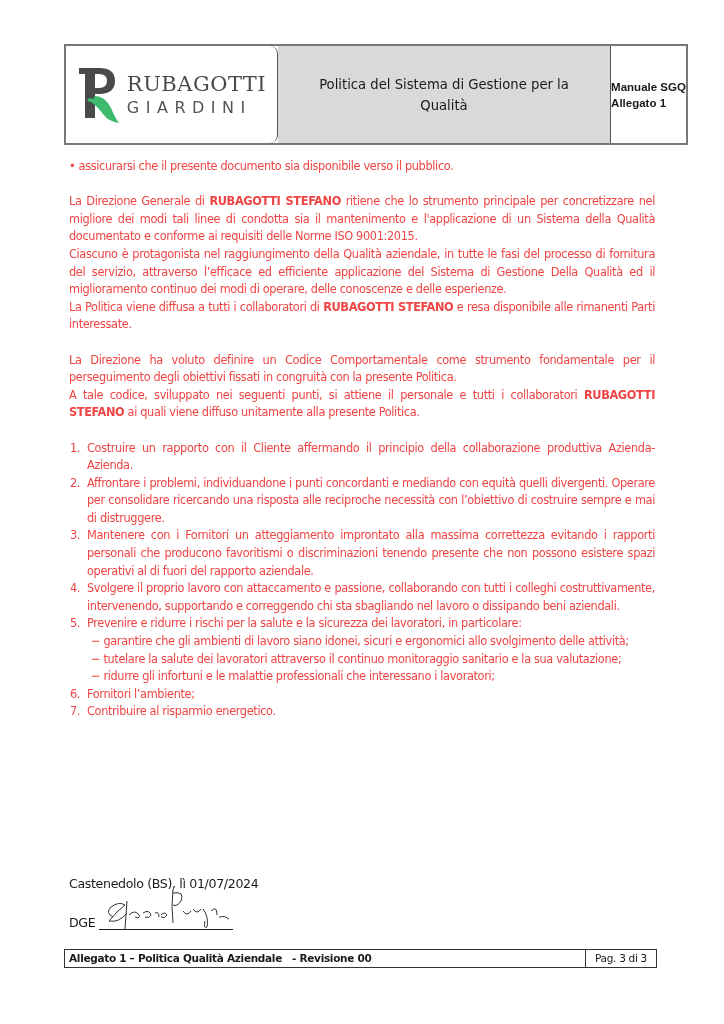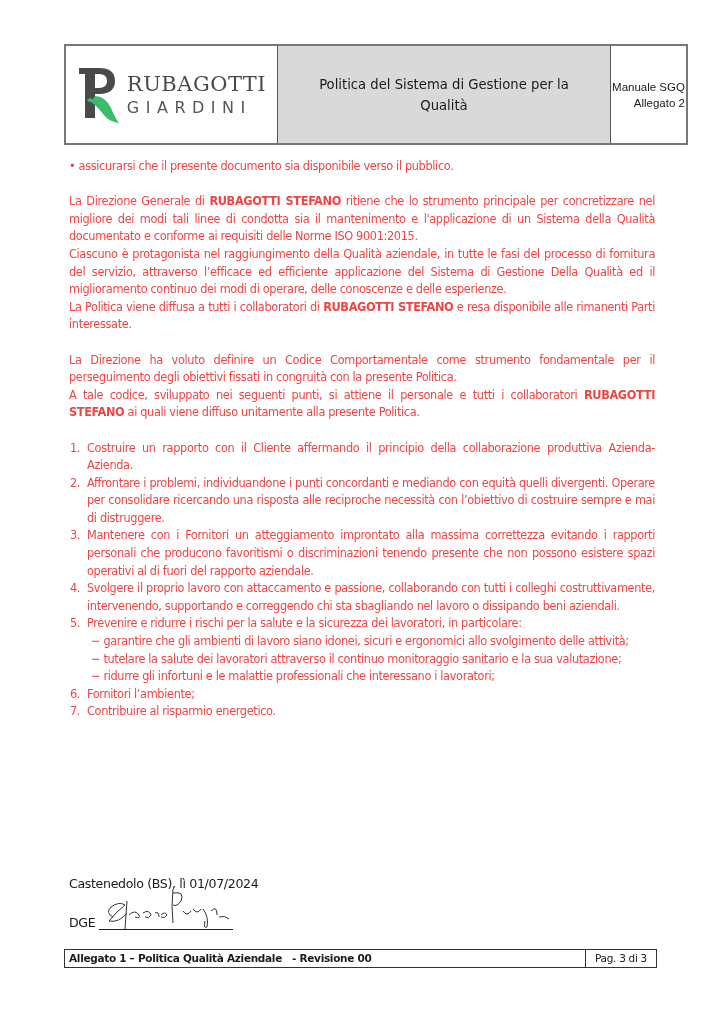--- a/index.html
+++ b/index.html
@@ -1,25 +1,25 @@
 <!DOCTYPE html>
 <html><head>
   <meta charset="utf-8">
   <style>
     html, body { margin: 0; padding: 0; background: #ffffff; }
     body { width: 724px; height: 1024px; position: relative; overflow: hidden;
            font-family: "Liberation Sans", sans-serif; color: #1a1a1a; }
     .header { position: absolute; left: 64px; top: 44px; width: 624px; height: 101px;
               border: 2px solid #777; border-left-width: 2px; box-sizing: border-box; display: flex; }
     .hcell { box-sizing: border-box; height: 100%; display: flex; align-items: center; justify-content: center; }
-    .logo-cell { width: 212px; border-right: 1px solid #555; position: relative; }
+    .logo-cell { width: 212px; border-right: 1px solid #555; position: relative; border-radius: 8px; }
     .title-cell { width: 333px; background: #d9d9d9; border-right: 1px solid #555; text-align: center;
                   font-family: "DejaVu Sans", sans-serif; font-size: 13.2px; line-height: 21px; color: #1a1a1a; padding: 0 12px; }
     .title-cell span { display: block; }
-    .ref-cell { flex: 1; text-align: right; font-family: "Liberation Sans", sans-serif; font-weight: normal;
+    .ref-cell { flex: 1; text-align: left; font-family: "Liberation Sans", sans-serif; font-weight: bold;
                 font-size: 11.5px; line-height: 16px; color: #1a1a1a; }
     .ref-cell span { display: block; }
     .logo-wrap { display: flex; align-items: center; }
     .logo-mark { width: 44px; height: 58px; margin-right: 6px; }
     .logo-text-main { font-family: "DejaVu Serif", serif; font-size: 21px; color: #4a4a4a; letter-spacing: 0.5px; line-height: 22px; }
     .logo-text-sub { font-family: "DejaVu Sans", sans-serif; font-size: 16px; color: #555; letter-spacing: 6.5px; margin-top: 3px; }
     .content { position: absolute; left: 69px; top: 157px; width: 586px;
                font-family: "DejaVu Sans Condensed", "DejaVu Sans", sans-serif; font-size: 12.6px; line-height: 17.6px;
                color: #ef4444; }
     .content p { margin: 0; text-align: justify; text-align-last: left; letter-spacing: -0.35px; }
@@ -58,21 +58,21 @@
   </div>
   <div class="hcell title-cell">
     <div>
       <span>Politica del Sistema di Gestione per la</span>
       <span>Qualità</span>
     </div>
   </div>
   <div class="hcell ref-cell">
     <div>
       <span>Manuale SGQ</span>
-      <span>Allegato 2</span>
+      <span>Allegato 1</span>
     </div>
   </div>
 </div>
 
 <div class="content">
   <p>• assicurarsi che il presente documento sia disponibile verso il pubblico.</p>
   <div class="gap"></div>
   <p><span>La Direzione Generale di </span><span class="bold">RUBAGOTTI STEFANO</span><span> ritiene che lo strumento principale per concretizzare nel migliore dei modi tali linee di condotta sia il mantenimento e l'applicazione di un Sistema della Qualità documentato e conforme ai requisiti delle Norme ISO 9001:2015.</span></p>
   <p>Ciascuno è protagonista nel raggiungimento della Qualità aziendale, in tutte le fasi del processo di fornitura del servizio, attraverso l’efficace ed efficiente applicazione del Sistema di Gestione Della Qualità ed il miglioramento continuo dei modi di operare, delle conoscenze e delle esperienze.</p>
   <p><span>La Politica viene diffusa a tutti i collaboratori di </span><span class="bold">RUBAGOTTI STEFANO</span><span> e resa disponibile alle rimanenti Parti interessate.</span></p>

